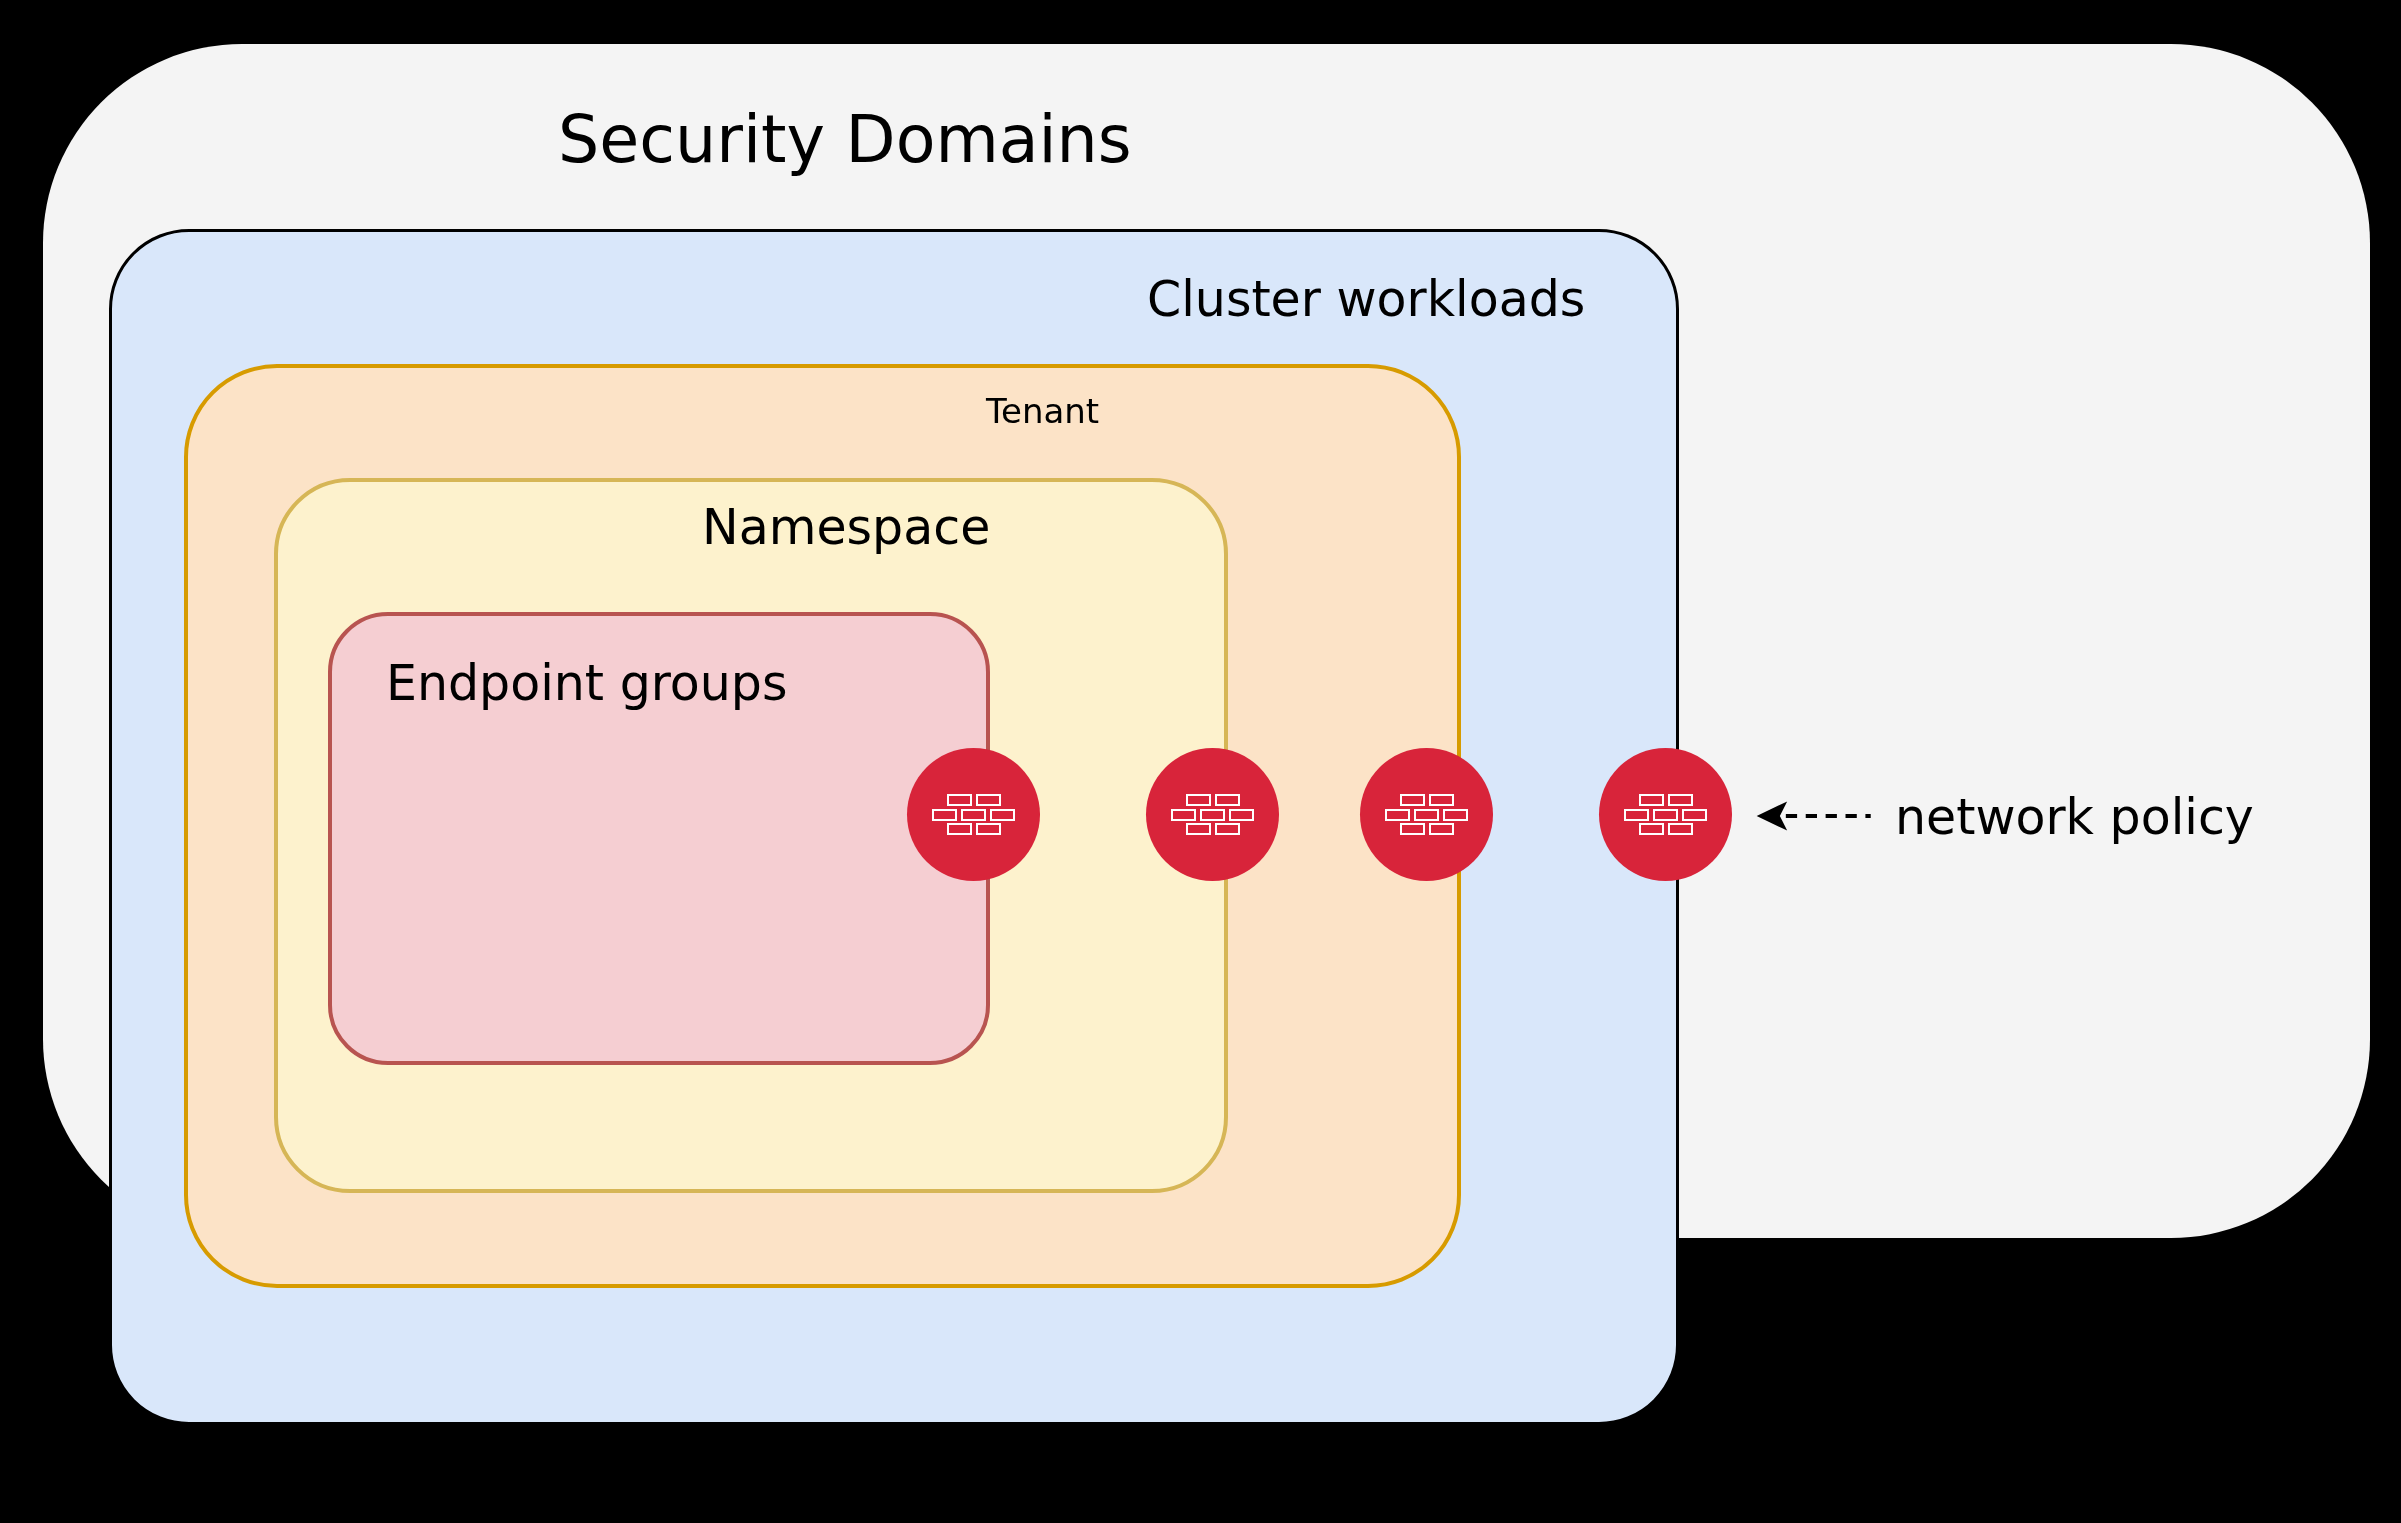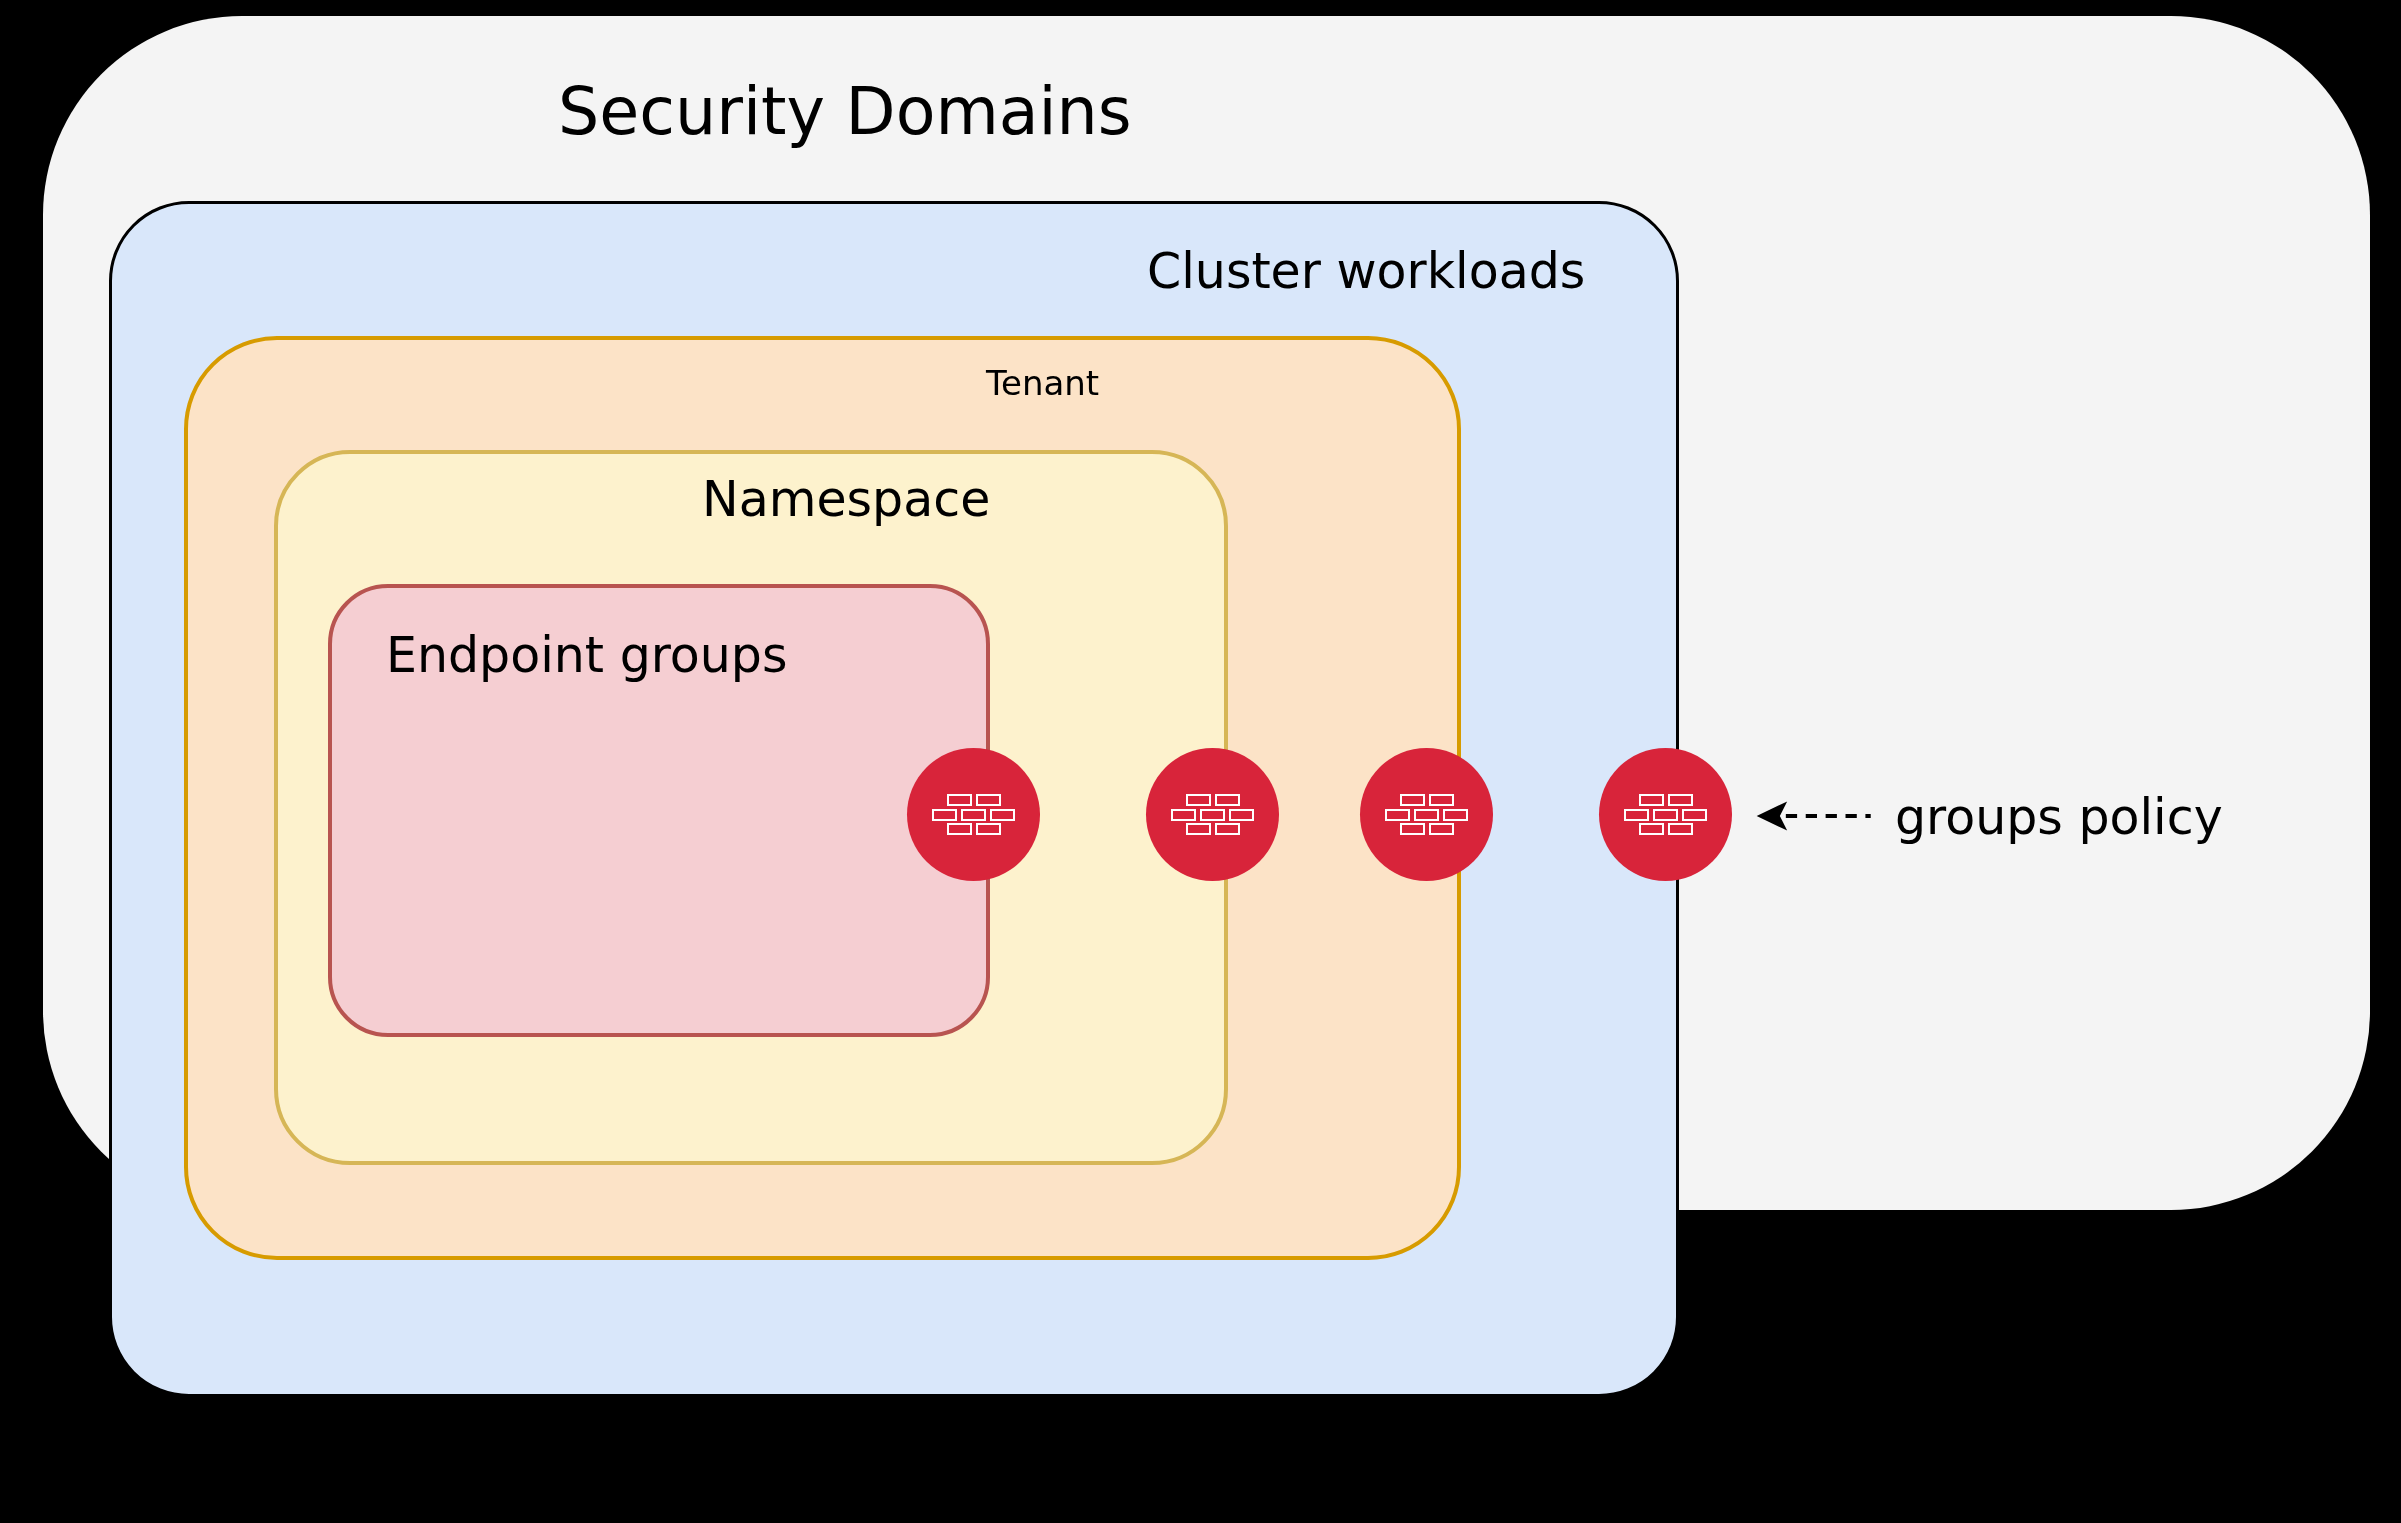--- a/index.html
+++ b/index.html
@@ -13,21 +13,21 @@
     width: 2401px;
     height: 1524px;
     background: #000000;
     overflow: hidden;
   }
   .box {
     position: absolute;
     box-sizing: border-box;
   }
   #outer-canvas {
-    left: 43px; top: 16px;
+    left: 43px; top: 44px;
     width: 2327px; height: 1194px;
     border-radius: 199px;
     background: #f4f4f4;
   }
   #cluster-box {
     left: 110px; top: 215px;
     width: 1570px; height: 1196px;
     border-radius: 80px;
     border: 3.3px solid #000000;
     background: #d9e7fa;
@@ -197,16 +197,16 @@
           <div class="brick" style="border-color: rgb(255, 255, 255);"></div>
         </div>
       </div>
   </div>
 
   <svg id="network-policy-arrow" width="126" height="40" viewBox="0 0 190 60">
     <line x1="48" y1="30" x2="176" y2="30" stroke="#000000" stroke-width="6" stroke-dasharray="17 13"></line>
     <polygon points="4,30 50,8 39,30 50,52" fill="#000000"></polygon>
   </svg>
 
-  <div class="label" id="network-policy-label">groups policy</div>
+  <div class="label" id="network-policy-label">network policy</div>
 
 </div>
 
 
 </body></html>

